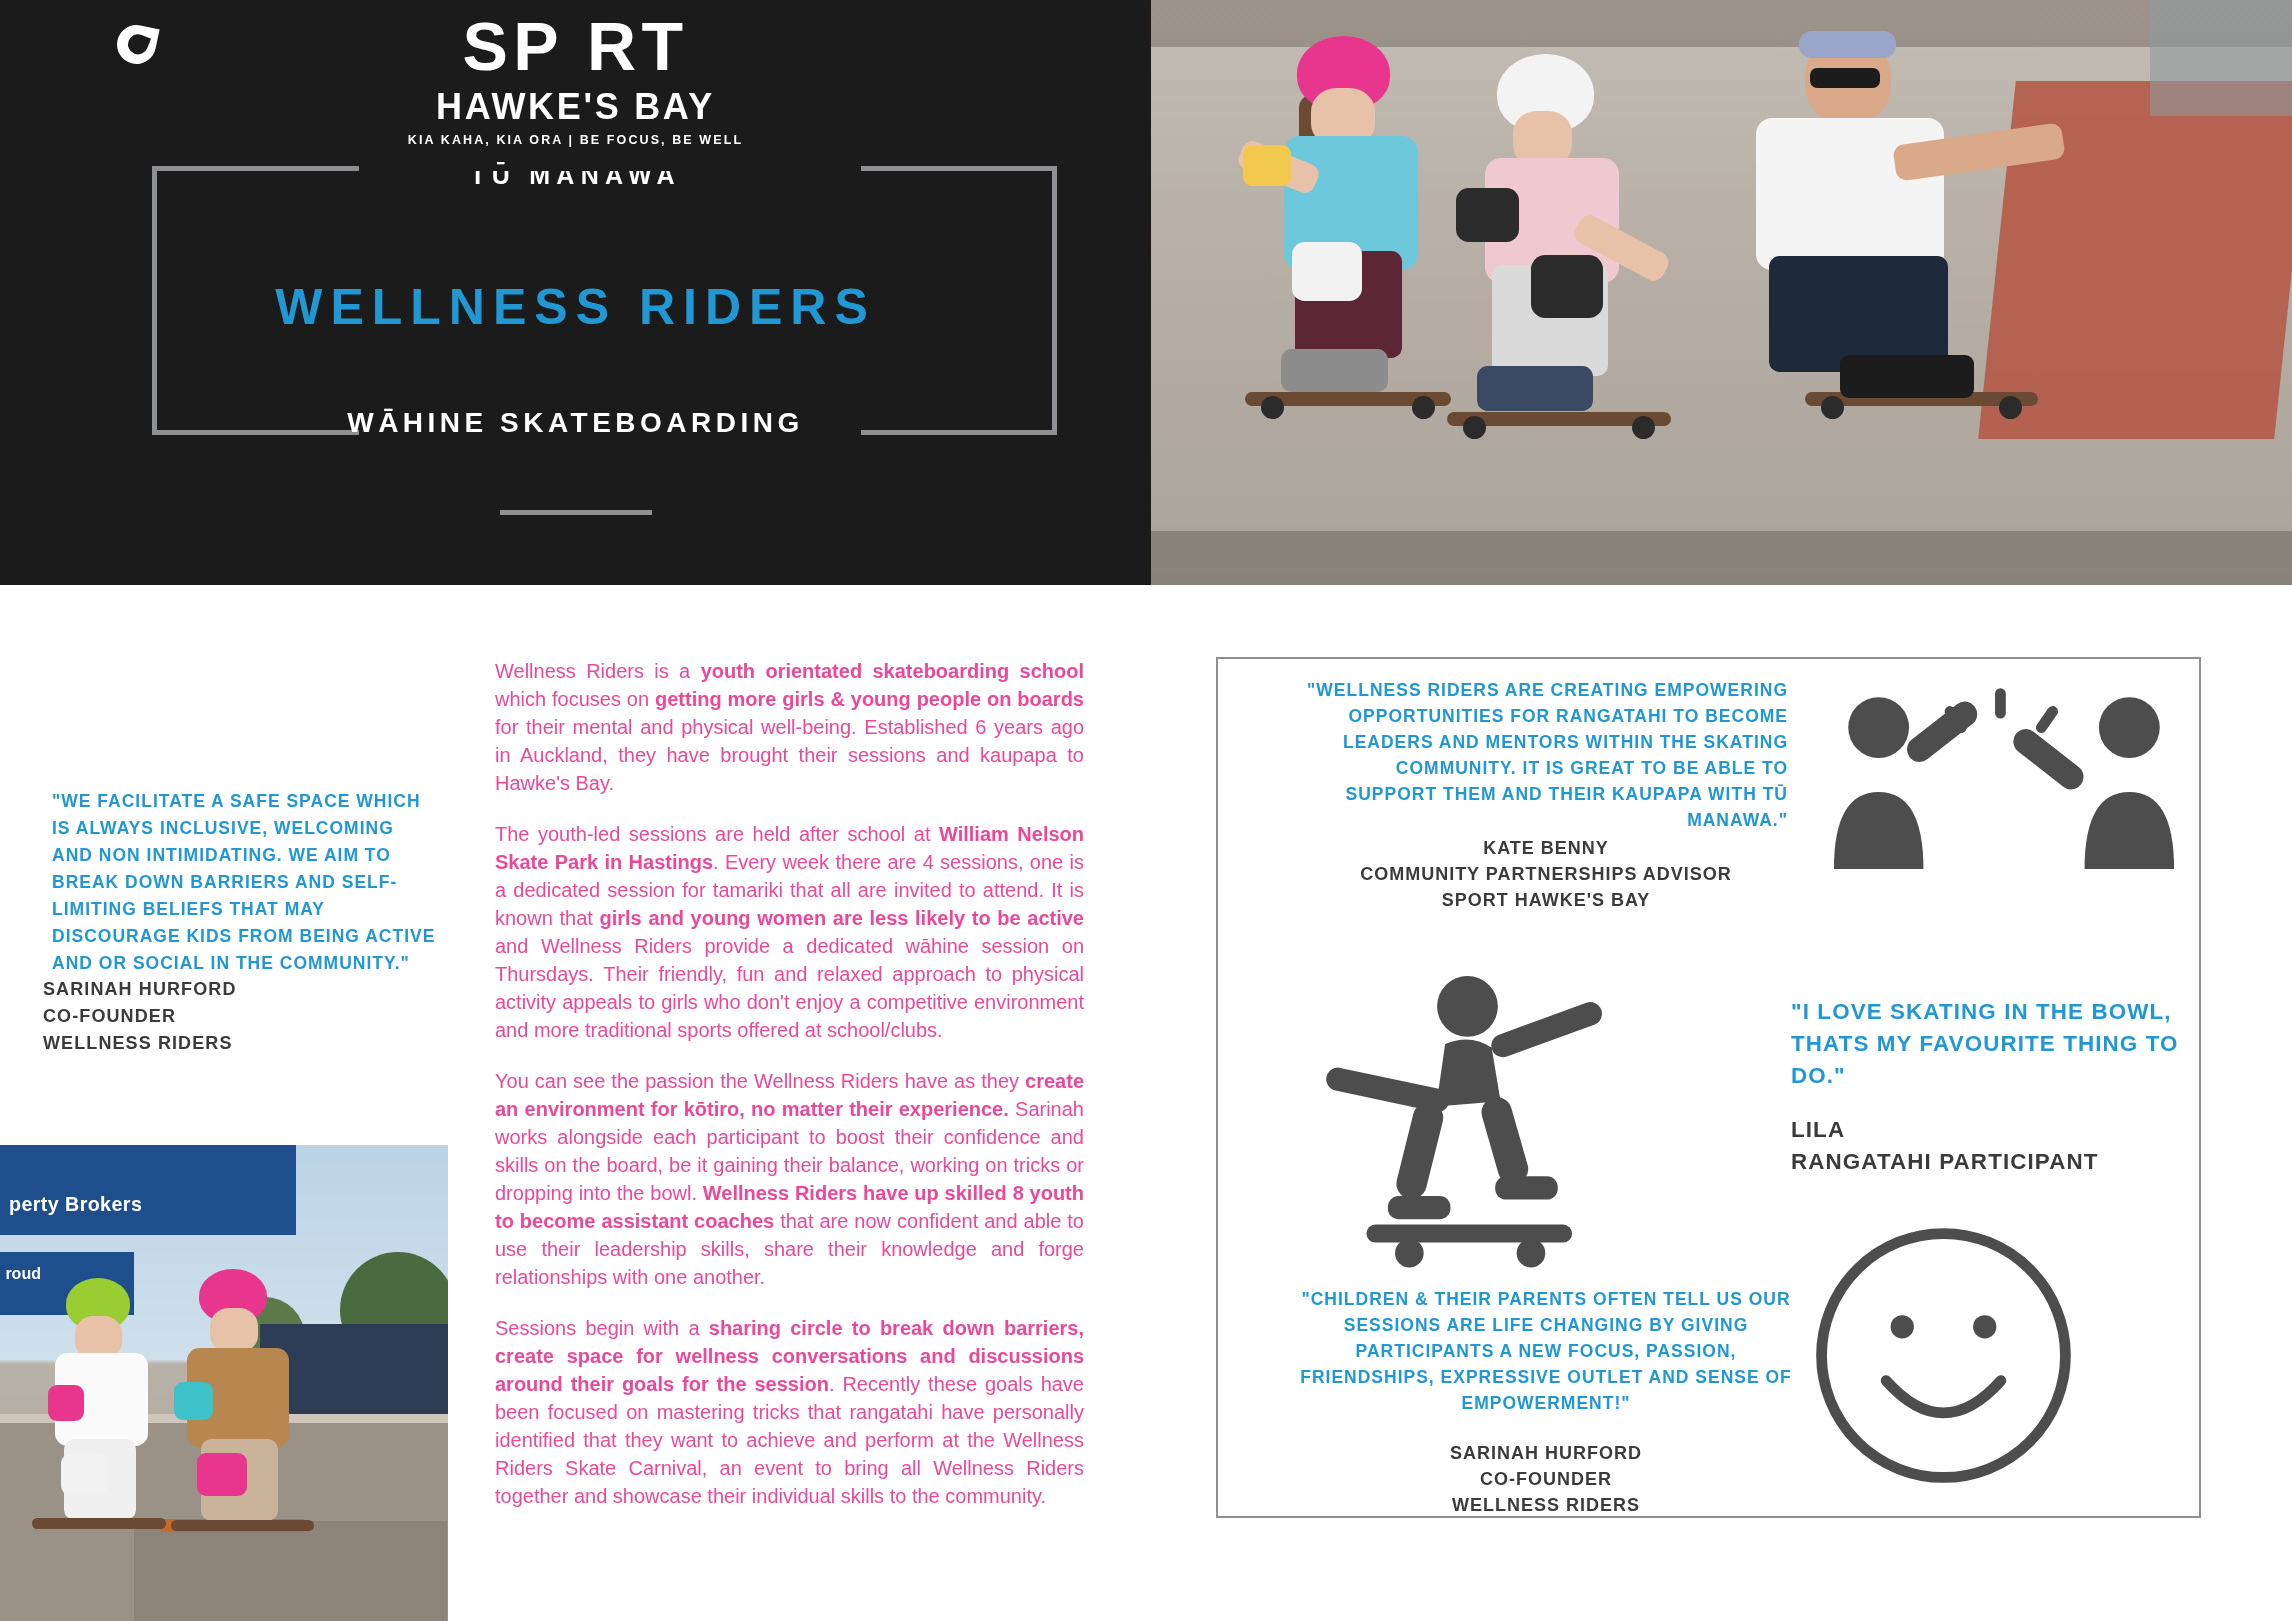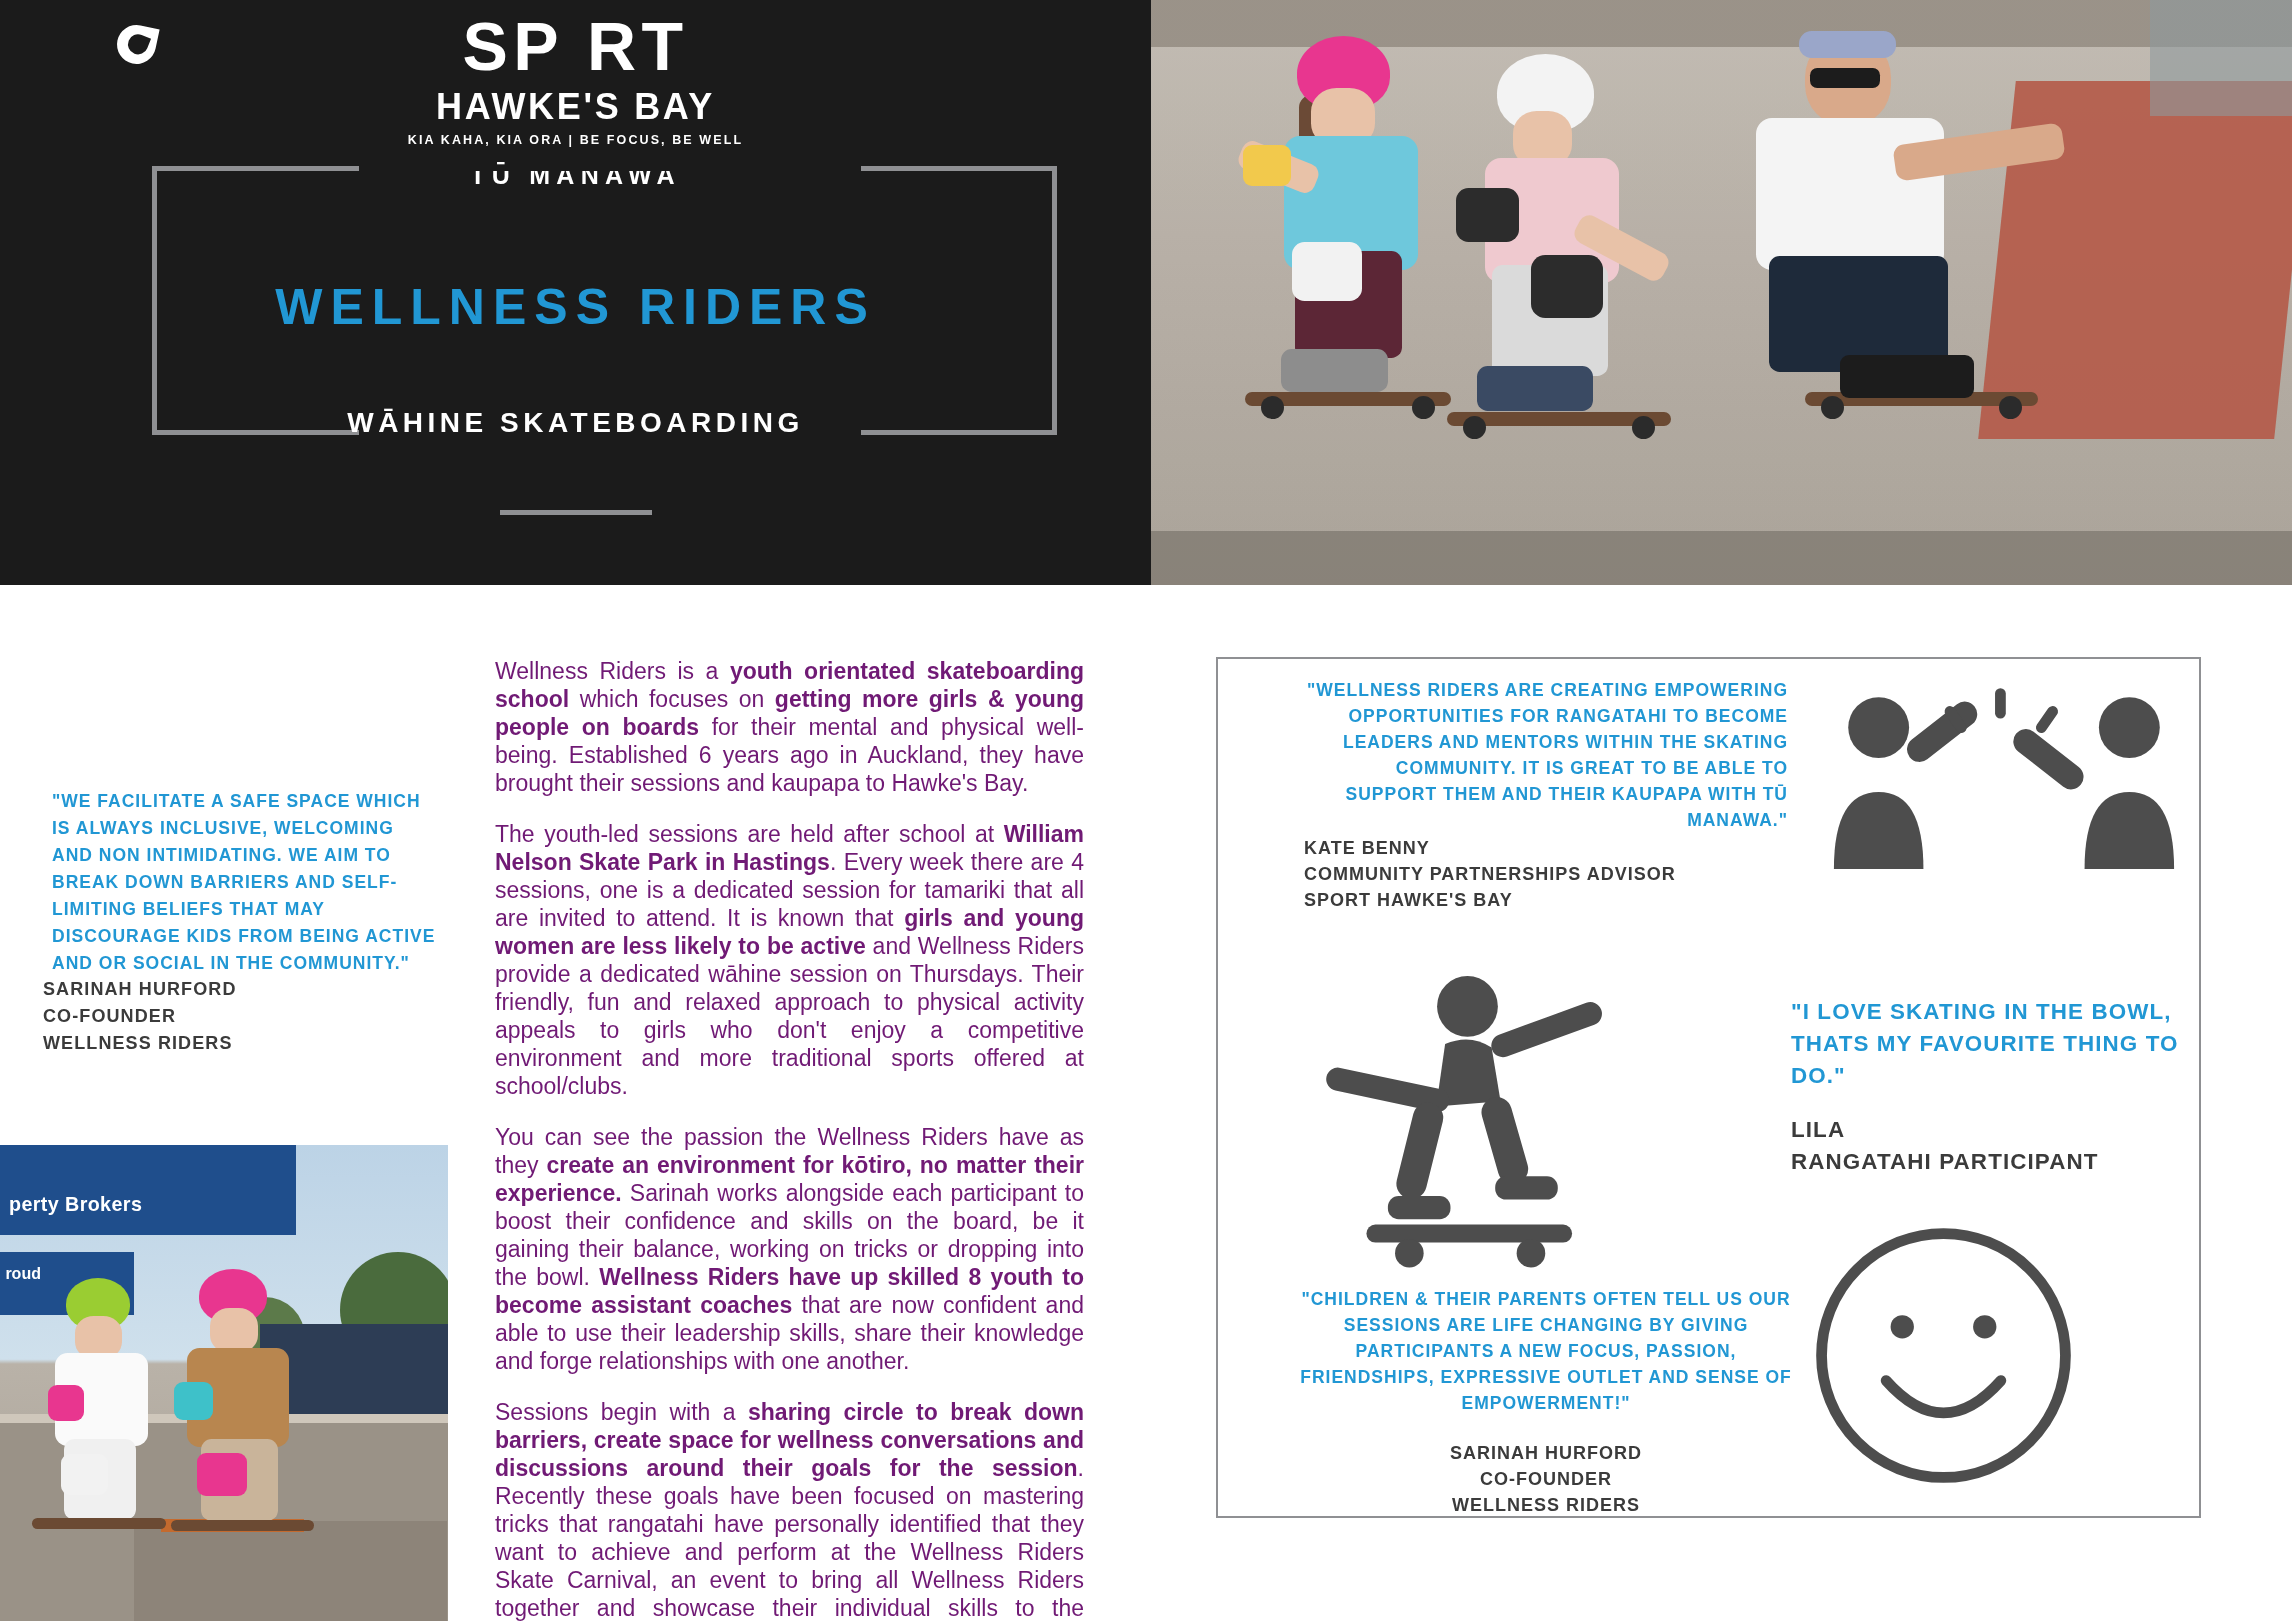--- a/index.html
+++ b/index.html
@@ -192,39 +192,39 @@
   .s2 .fc { position:absolute; left: 52px; top: 39px; width: 48px; height: 45px; border-radius: 40%; background:#e8c2a8; }
   .s2 .bd2 { left: 29px; top: 79px; width: 102px; height: 99px; background:#b8864f; }
   .s2 .pad { position:absolute; left: 16px; top: 113px; width: 39px; height: 38px; border-radius:9px; background:#3ec1c9; }
   .s2 .lg { position:absolute; left: 43px; top: 170px; width: 77px; height: 82px; border-radius:10.7px; background:#c9b49a; }
   .s2 .kn { position:absolute; left: 39px; top: 184px; width: 50px; height: 43px; border-radius:9px; background:#e8368f; }
   .s2 .bo { position:absolute; left: 12.5px; top: 251px; width: 143px; height: 10.7px; border-radius:5.4px; background:#6b4a33; }
 
   
   .mid { position: absolute; left: 495px; top: 72px; width: 589px; }
   .mid p {
-    color: #701a75; font-size: 23px; line-height: 28px;
+    color: #ec4899; font-size: 20px; line-height: 28px;
     text-align: justify; margin-bottom: 23px;
   }
   .mid p b { font-weight: bold; }
 
   
   .panel {
     position: absolute; left: 1216px; top: 72px; width: 985px; height: 861px;
     border: 2.7px solid #8f9093; background:#fff;
   }
   .q1 {
     position: absolute; left: 86px; top: 18px; width: 484px;
     color: #2197d4; font-size: 17.5px; line-height: 26px; font-weight: bold;
     letter-spacing: 1px; text-align: right;
   }
   .a1 {
     position: absolute; left: 86px; top: 176px; width: 484px;
     color: #3b3b3b; font-size: 18px; line-height: 26px; font-weight: bold;
-    letter-spacing: 1px; text-align: left;
+    letter-spacing: 1px; text-align: center;
   }
   .q2 {
     position: absolute; left: 573px; top: 337px; width: 412px;
     color: #2197d4; font-size: 22.4px; line-height: 32px; font-weight: bold;
     letter-spacing: 1.1px;
   }
   .a2 {
     position: absolute; left: 573px; top: 455px; width: 412px;
     color: #3b3b3b; font-size: 22.4px; line-height: 32px; font-weight: bold;
     letter-spacing: 1.1px;

